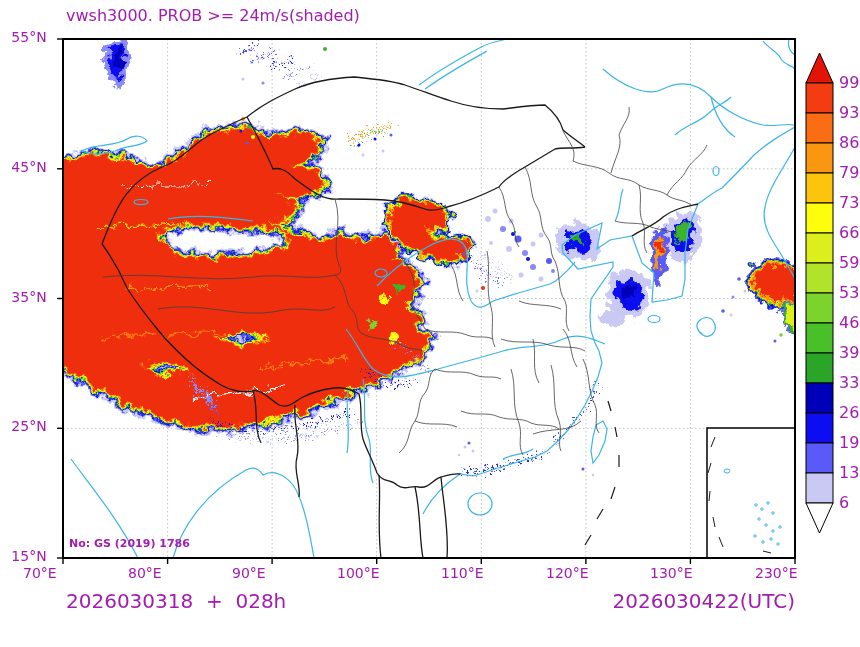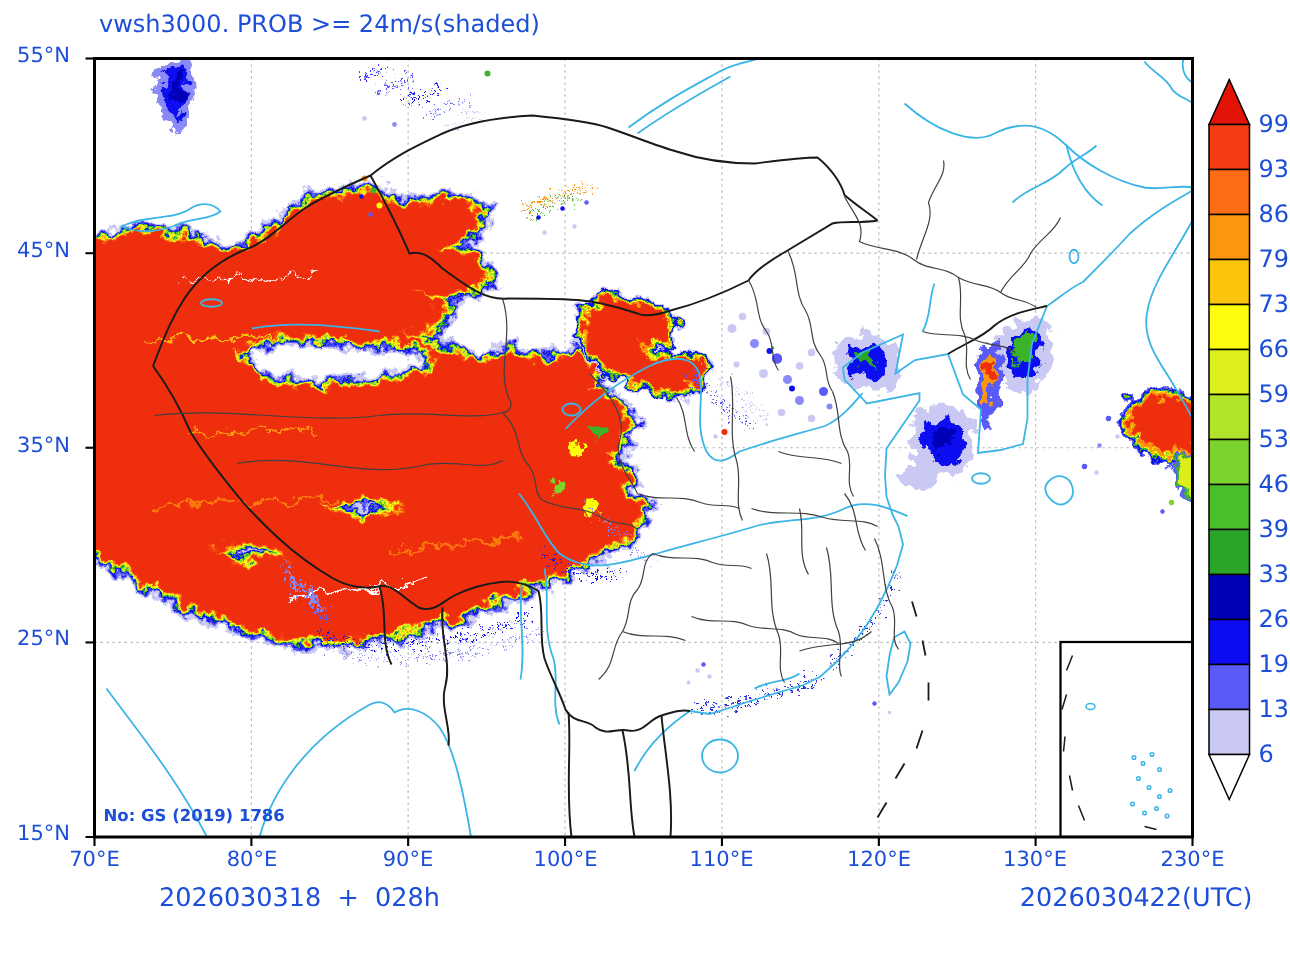--- a/index.html
+++ b/index.html
@@ -1,24 +1,24 @@
 <!DOCTYPE html>
 <html><head>
 <meta charset="utf-8">
 <style>
   html,body{margin:0;padding:0;background:#fff;}
   .stage{position:relative;width:860px;height:647px;background:#ffffff;
-         font-family:"DejaVu Sans","Liberation Sans",sans-serif;color:#1d4ed8;overflow:hidden;}
+         font-family:"DejaVu Sans","Liberation Sans",sans-serif;color:#a21caf;overflow:hidden;}
   .t{position:absolute;white-space:pre;}
   .title{left:66px;top:6px;font-size:16px;}
   .model{left:595px;top:6px;width:200px;text-align:right;font-size:16px;}
   .ylab{left:0;width:58px;text-align:center;font-size:14px;}
-  .xlab{top:565px;width:80px;text-align:center;font-size:14px;}
+  .xlab{top:565px;width:80px;font-size:14px;}
   .cblab{left:839px;width:40px;font-size:16px;}
-  .foot{font-size:17px;margin-left:40px;}
+  .foot{font-size:20px;}
   .footL{left:66px;}
   .footR{left:475px;width:320px;text-align:right;}
   .wm{left:69px;top:537px;font-size:11px;font-weight:bold;}
   svg{position:absolute;overflow:visible;}
 </style>
 </head>
 <body>
 <div class="stage">
 
 <div class="t title">vwsh3000. PROB &gt;= 24m/s(shaded)</div>

